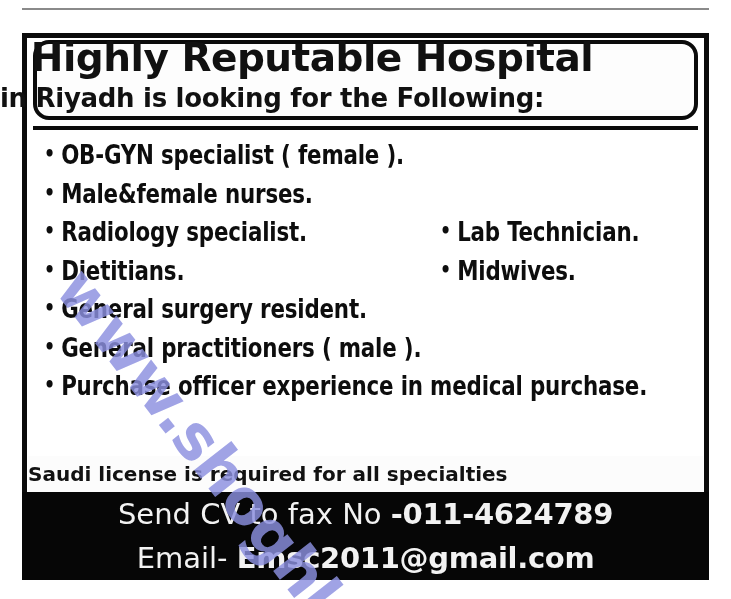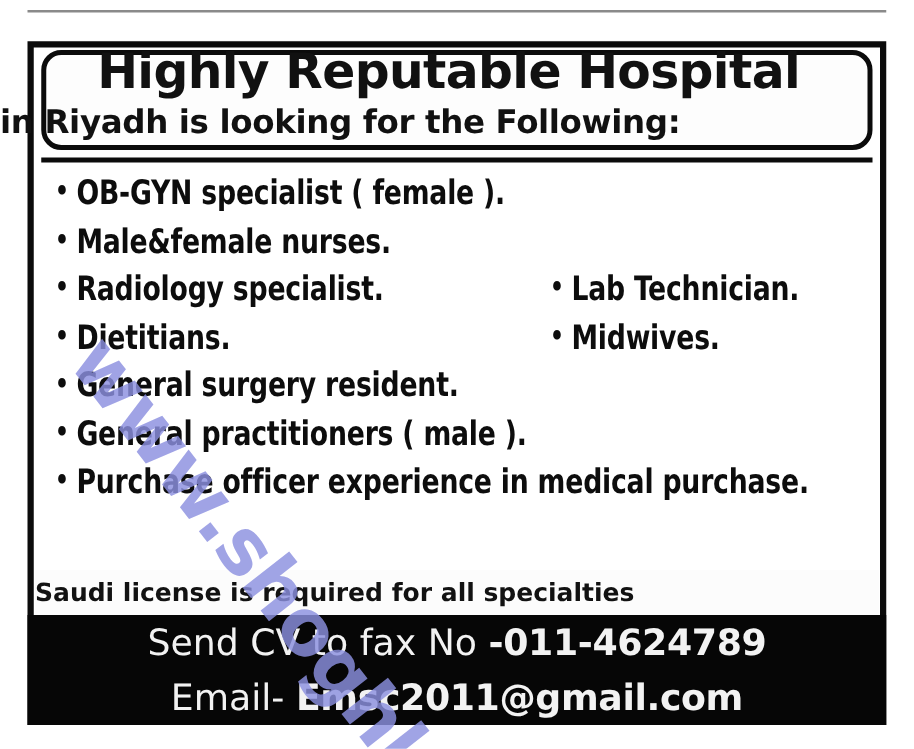--- a/index.html
+++ b/index.html
@@ -53,24 +53,24 @@
     height: 80px;
     border: 4px solid #0b0b0b;
     border-radius: 16px;
     box-sizing: border-box;
     background: #fdfdfd;
     z-index: 3;
   }
 
   .title {
     position: absolute;
-    left: 16px;
+    left: 0;
     top: 37px;
     width: 624px;
-    text-align: right;
+    text-align: center;
     font-family: "DejaVu Sans", sans-serif;
     font-weight: bold;
     font-size: 39px;
     line-height: 42px;
     letter-spacing: -0.5px;
     color: #111111;
     z-index: 5;
     white-space: nowrap;
   }
 

